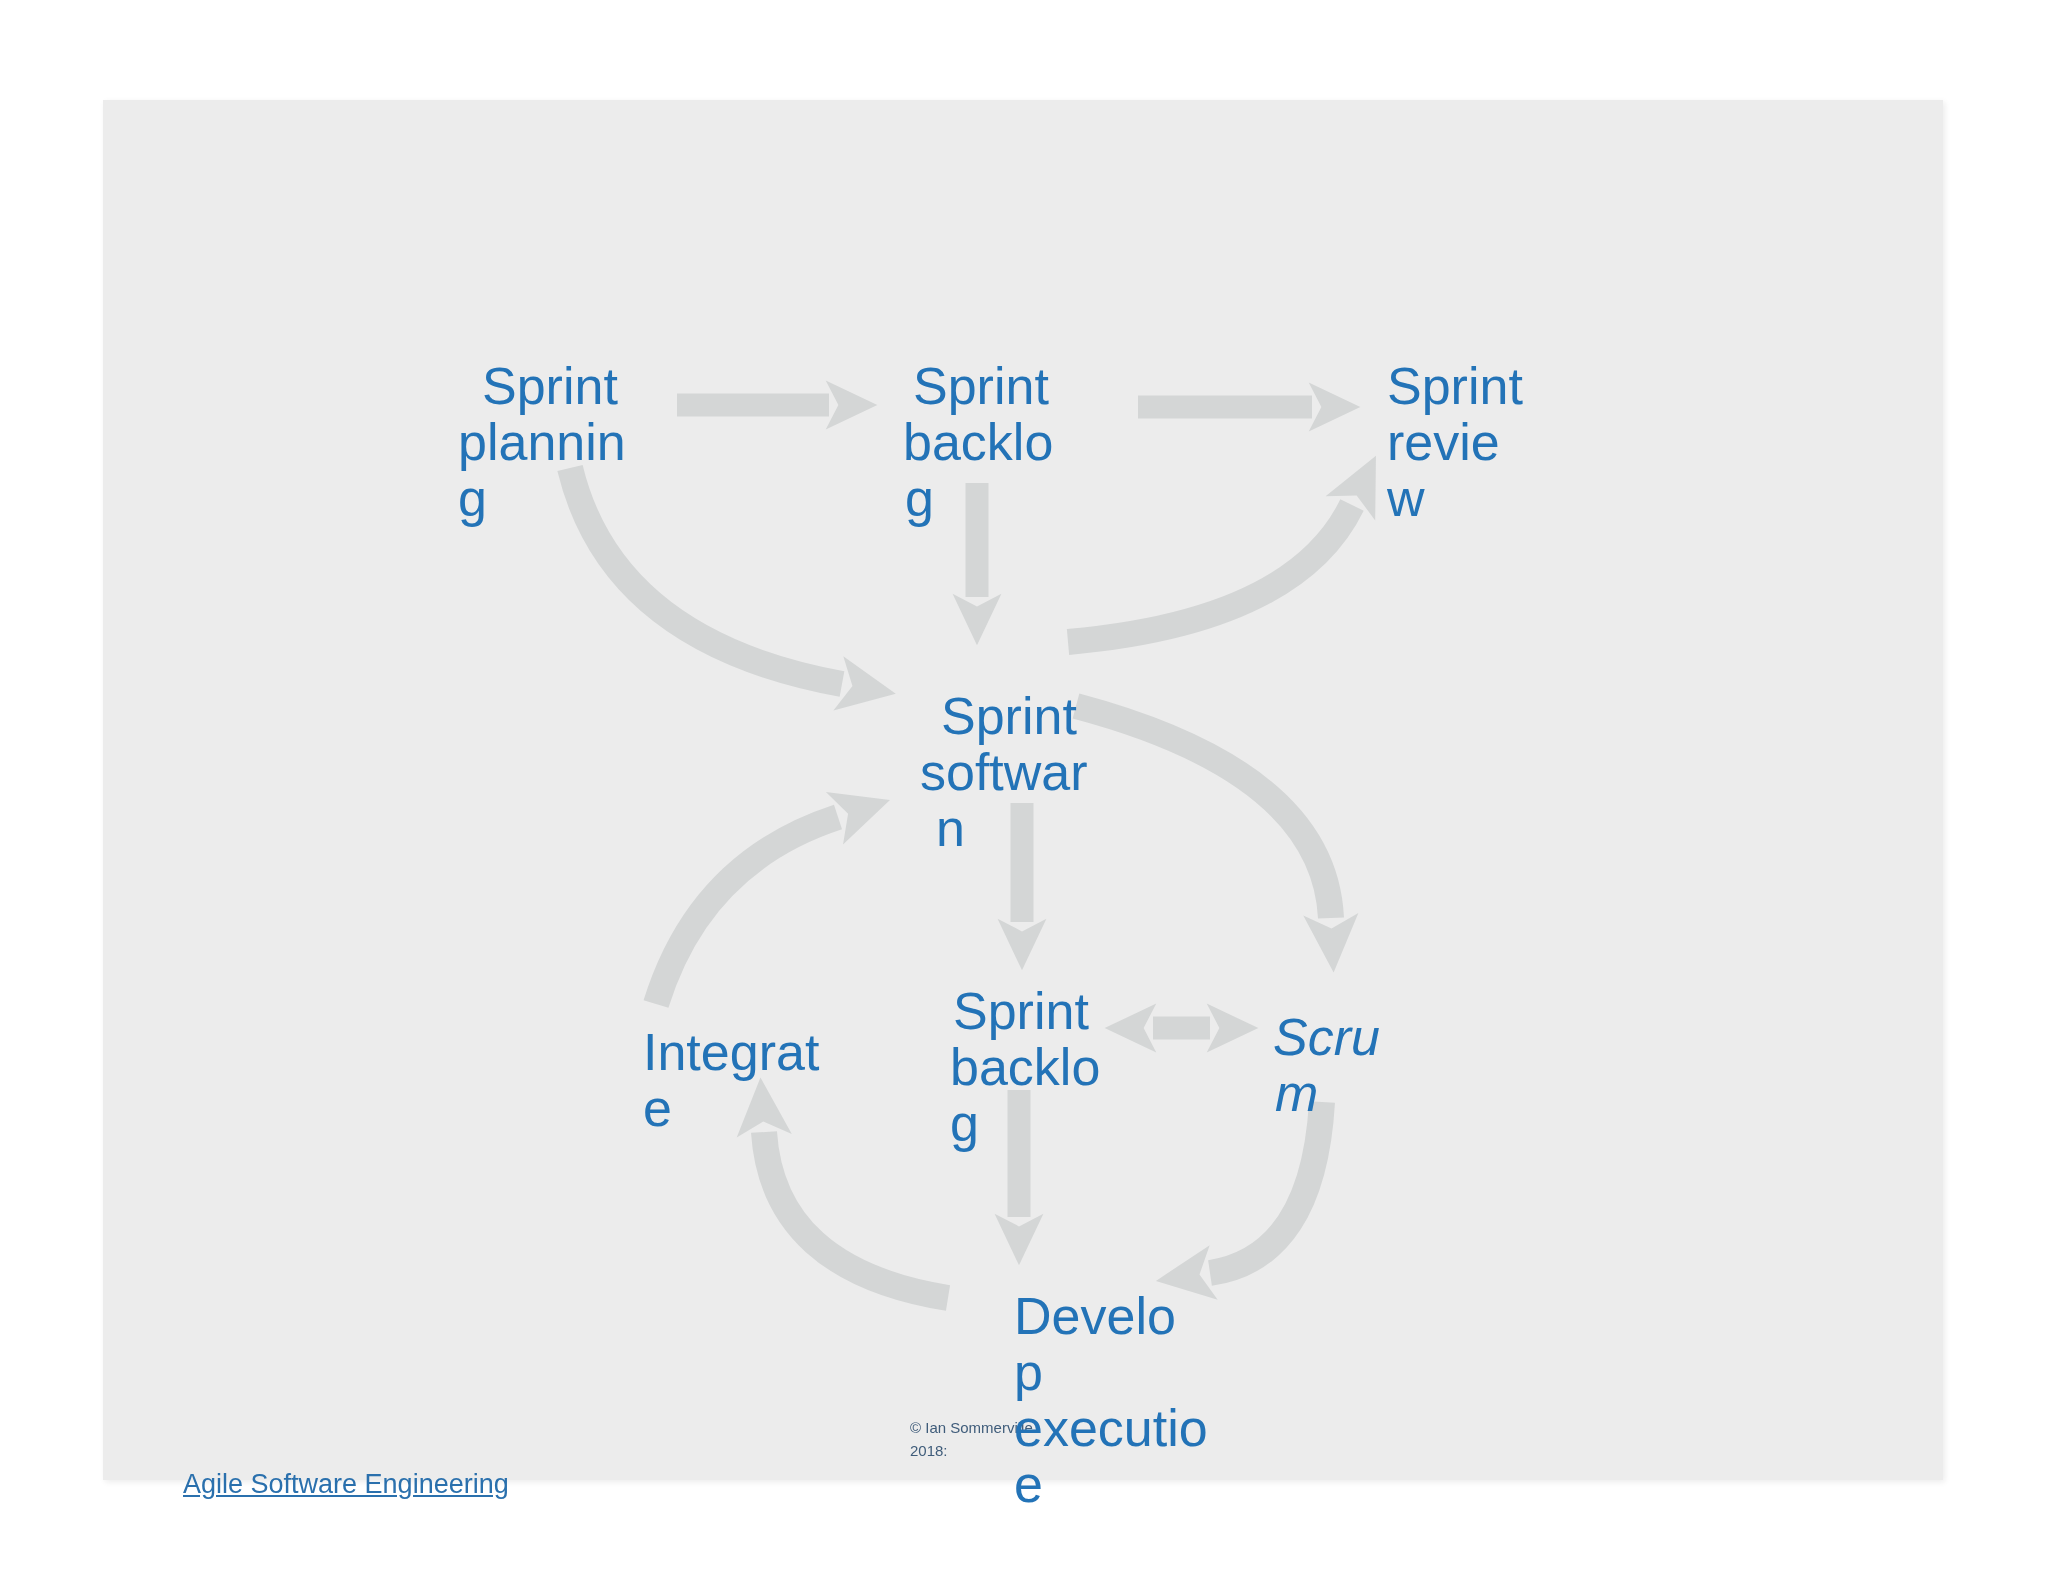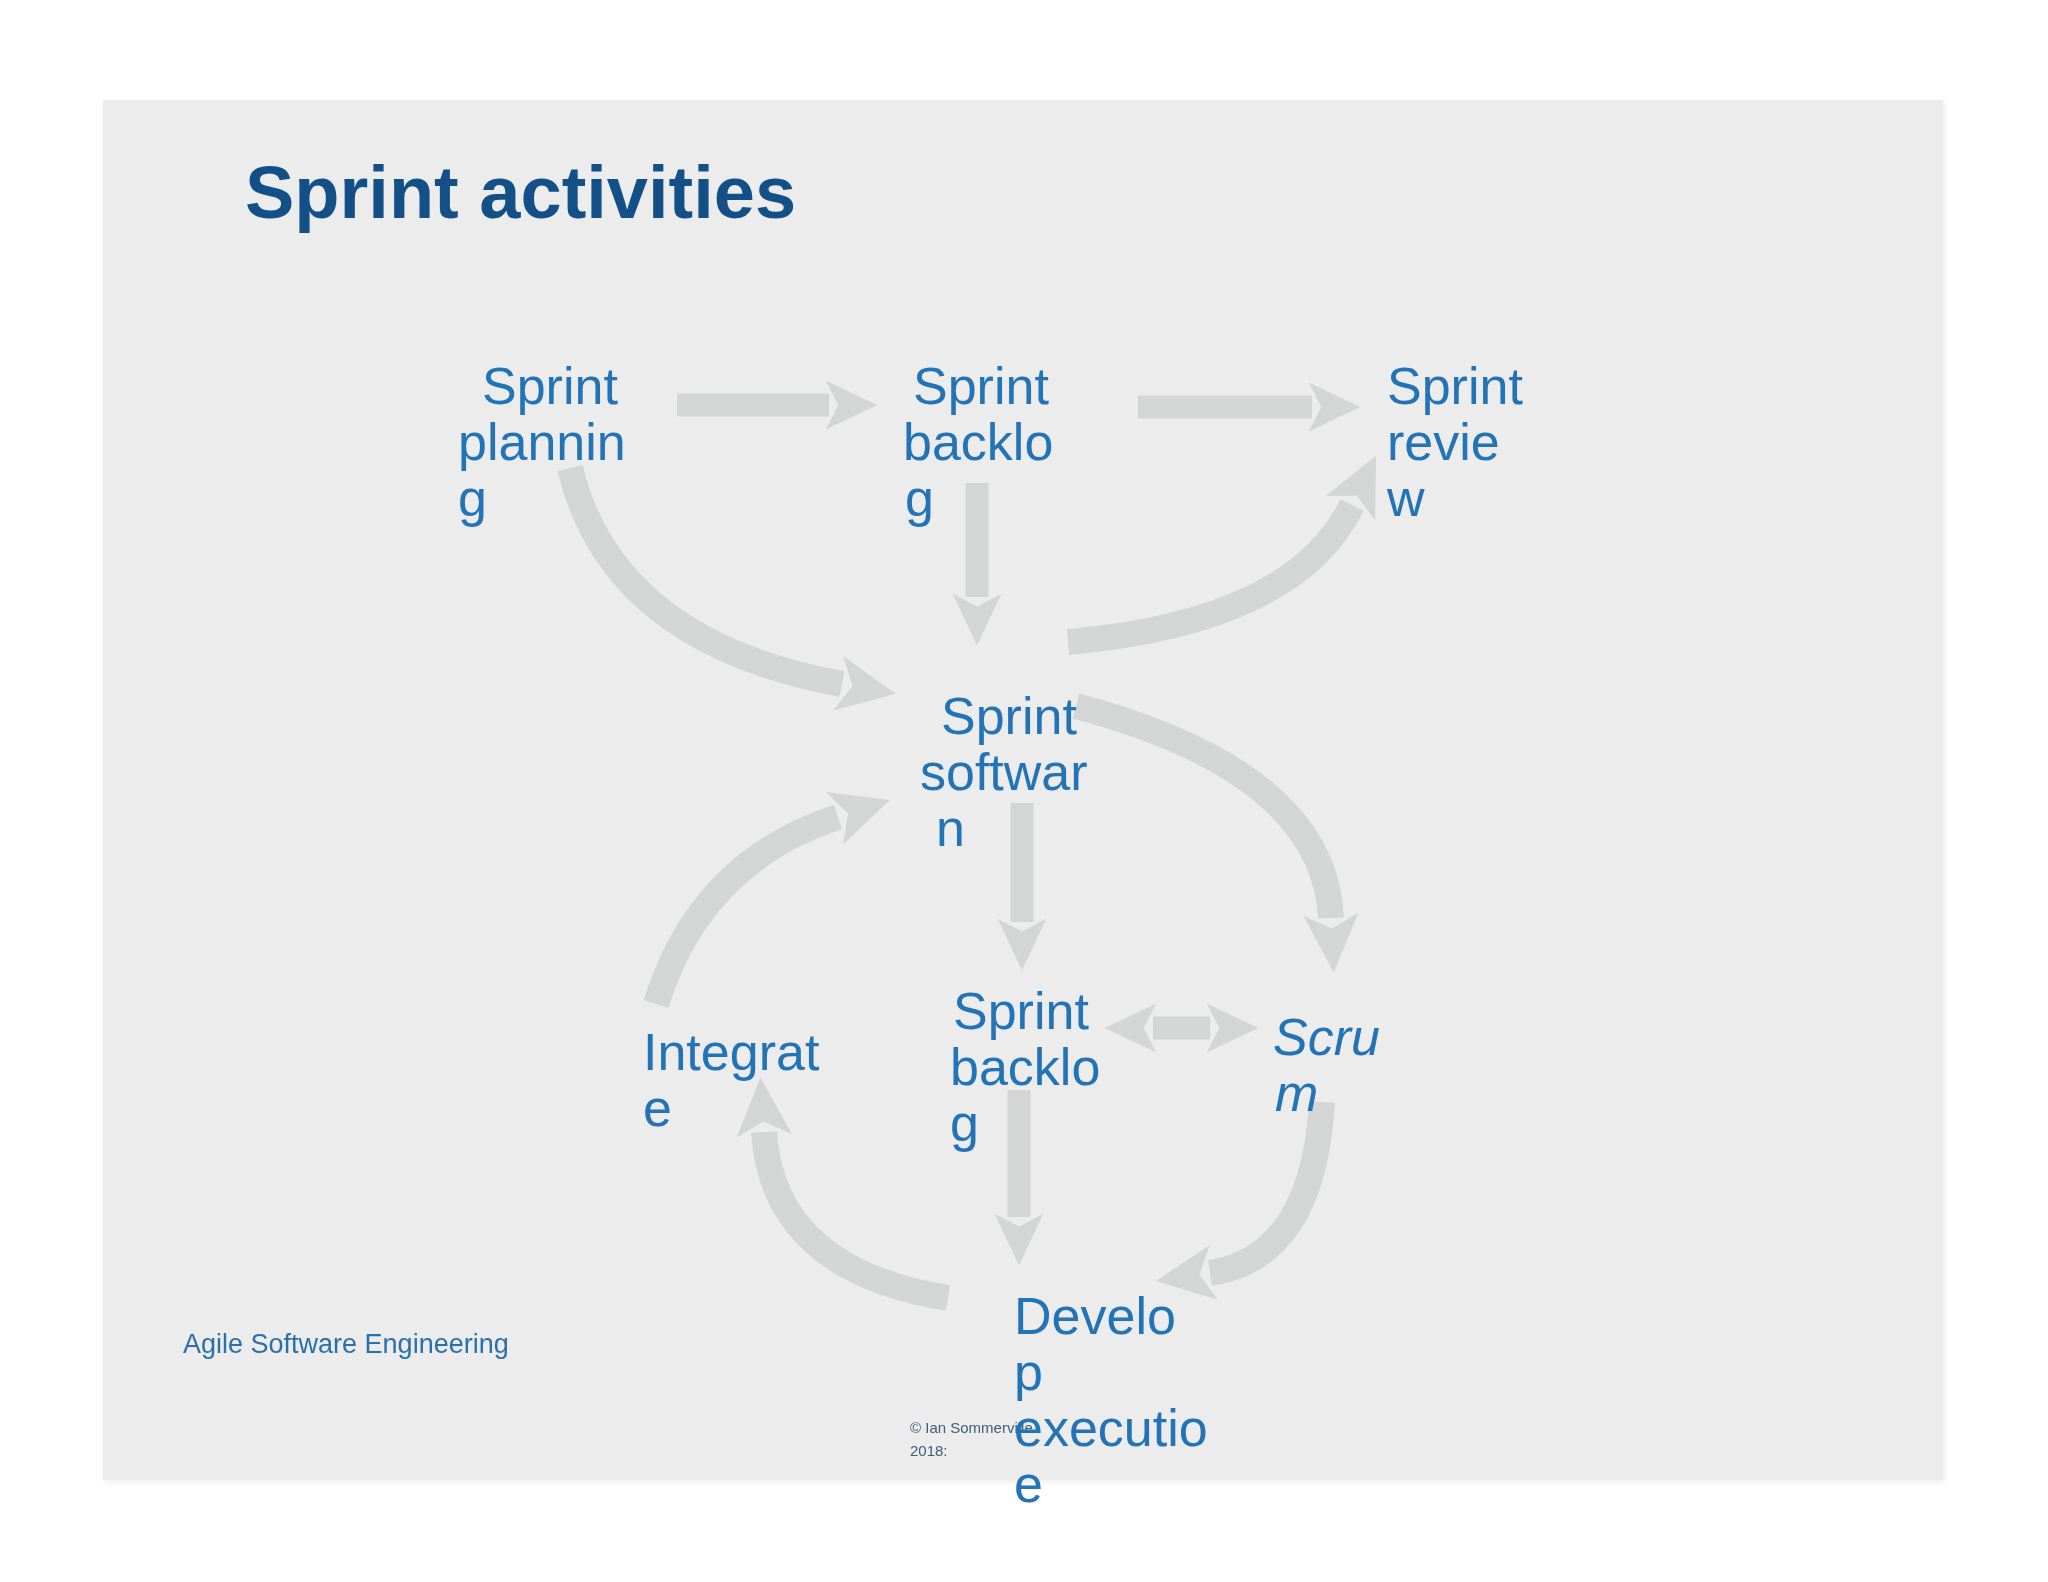--- a/index.html
+++ b/index.html
@@ -28,23 +28,23 @@
   #n6{left:643px;top:1011px;}
   #n7{left:1273px;top:996px;font-style:italic;}
   #n8{left:1014px;top:1275px;}
   #n1 .ln:nth-child(1){margin-left:24px;}
   #n2 .ln:nth-child(1){margin-left:10px;}
   #n2 .ln:nth-child(3){margin-left:2px;}
   #n4 .ln:nth-child(1){margin-left:21px;}
   #n4 .ln:nth-child(3){margin-left:16px;}
   #n5 .ln:nth-child(1){margin-left:3px;}
   #n7 .ln:nth-child(2){margin-left:2px;}
-  .footer-left{position:absolute;left:183px;top:1330px;font-size:27px;
+  .footer-left{position:absolute;left:183px;top:1470px;font-size:27px;
                line-height:28px;color:var(--footer_left,#2a70ad);z-index:2;
-               white-space:nowrap;}
+               white-space:nowrap;text-decoration:underline;}
   .footer-center{position:absolute;left:910px;top:1416px;font-size:15px;
                  line-height:23px;color:var(--copyright,#3f5c7a);z-index:2;
                  white-space:nowrap;}
 </style>
 </head>
 <body>
 
 <div class="page">
   <div class="slide"></div>
 
@@ -64,21 +64,20 @@
     <path class="edge curved" d="M 1068,642 Q 1295,622 1352,505" marker-end="url(#ah)"></path>
     <path class="edge curved" d="M 1076,706 Q 1324,772 1331,918" marker-end="url(#ah)"></path>
     <path class="edge straight" d="M 1022,803 L 1022,922" marker-end="url(#ah)"></path>
     <path class="edge straight" d="M 1153,1028 L 1210,1028" marker-start="url(#ahs)" marker-end="url(#ah)"></path>
     <path class="edge straight" d="M 1019,1090 L 1019,1217" marker-end="url(#ah)"></path>
     <path class="edge curved" d="M 1322,1102 Q 1313,1258 1210,1273" marker-end="url(#ah)"></path>
     <path class="edge curved" d="M 948,1298 Q 773,1270 764,1132" marker-end="url(#ah)"></path>
     <path class="edge curved" d="M 656,1004 Q 700,862 838,817" marker-end="url(#ah)"></path>
   </svg>
 
-  <div class="title">Sprint activities</div>
 
   <div class="node" id="n1">
       <div class="ln">Sprint</div>
       <div class="ln">plannin</div>
       <div class="ln">g</div>
     </div>
   <div class="node" id="n2">
       <div class="ln">Sprint</div>
       <div class="ln">backlo</div>
       <div class="ln">g</div>

